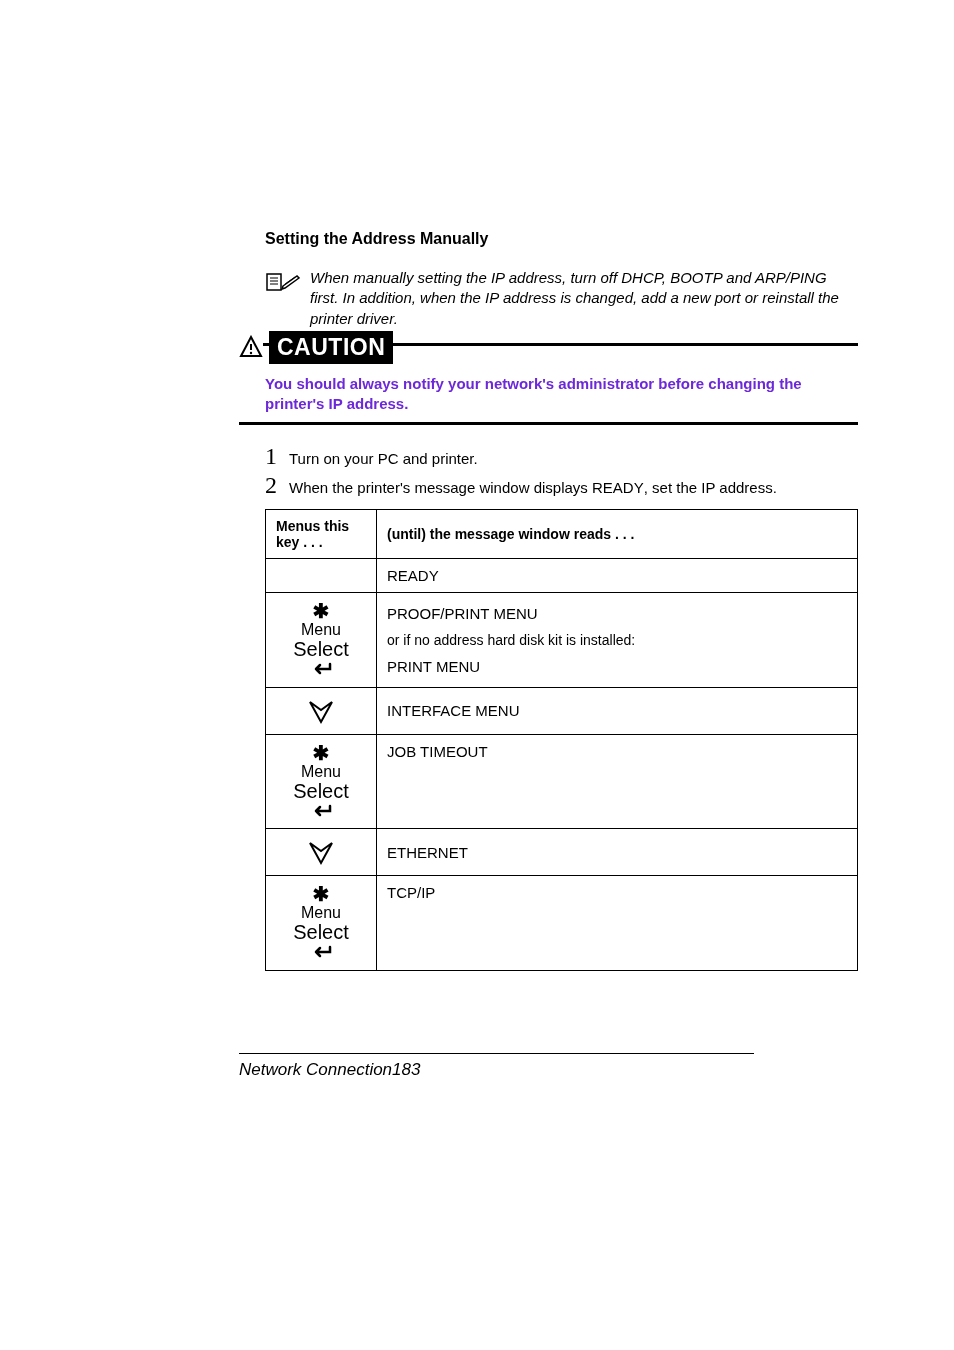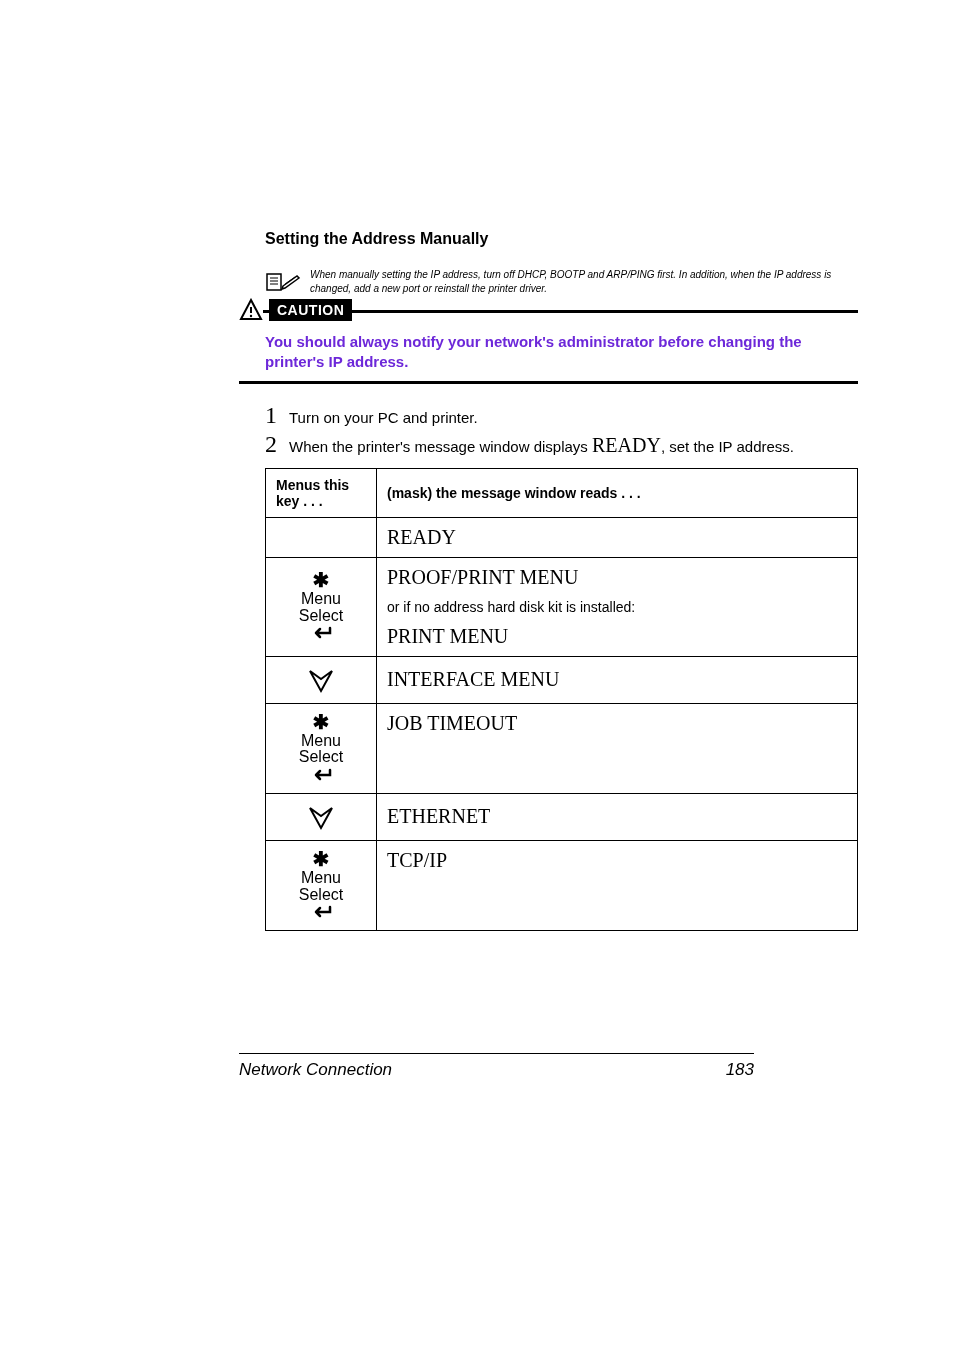--- a/index.html
+++ b/index.html
@@ -30,21 +30,21 @@
     align-items: flex-start;
     margin-bottom: 14px;
   }
   .note-icon {
     width: 45px;
     flex-shrink: 0;
     margin-top: 2px;
   }
   .note-text {
     font-style: italic;
-    font-size: 10px;
+    font-size: 15px;
     line-height: 1.35;
   }
   .caution-wrap {
     margin-left: -26px;
     margin-right: 0;
     margin-bottom: 10px;
   }
   .caution-bar {
     height: 3px;
     background: #000;
@@ -59,21 +59,21 @@
   .warn-icon {
     width: 24px;
     height: 24px;
     margin-right: 6px;
     background: #fff;
   }
   .caution-box {
     background: #000;
     color: #fff;
     font-weight: bold;
-    font-size: 14px;
+    font-size: 23px;
     padding: 3px 8px 3px 8px;
     letter-spacing: 0.5px;
   }
   .caution-text {
     color: #6d28d9;
     font-weight: bold;
     font-size: 15px;
     line-height: 1.35;
     margin: 10px 0 8px 0;
   }
@@ -91,22 +91,22 @@
   .step-num {
     font-family: Georgia, 'Times New Roman', serif;
     font-size: 24px;
     width: 24px;
     flex-shrink: 0;
   }
   .step-text {
     font-size: 15px;
   }
   .mono {
-    font-family: Liberation Serif, serif;
-    font-size: 20px;
+    font-family: Liberation Sans, sans-serif;
+    font-size: 15px;
   }
   table.keytable {
     border-collapse: collapse;
     width: 100%;
     margin-top: 10px;
   }
   table.keytable th, table.keytable td {
     border: 1px solid #000;
     padding: 8px 10px;
     vertical-align: middle;
@@ -128,38 +128,37 @@
     line-height: 1.05;
   }
   .key-star {
     font-size: 20px;
     font-weight: bold;
   }
   .key-menu {
     font-size: 16px;
   }
   .key-select {
-    font-size: 16px;
+    font-size: 20px;
   }
   .key-enter {
     margin-top: 2px;
   }
   .key-down svg {
     display: block;
     margin: 0 auto;
   }
   .footer {
     position: absolute;
     bottom: 270px;
     left: 239px;
     right: 200px;
     border-top: 1.5px solid #000;
     padding-top: 6px;
     display: flex;
-    justify-content: space-between;
     font-style: italic;
     font-size: 17px;
   }
   .footer .page-num {
     font-style: italic;
   }
 </style>
 </head>
 <body>
 
@@ -208,21 +207,21 @@
     <div class="step-num">2</div>
     <div class="step-text">
       <span>When the printer's message window displays </span><span class="mono">READY</span><span>, set the IP address.</span>
     </div>
   </div>
 
   <table class="keytable">
     <tbody>
         <tr>
       <th class="col-key">Menus this key . . .</th>
-      <th>(mask) the message window reads  . . .</th>
+      <th>(until) the message window reads  . . .</th>
     </tr>
     <tr>
       <td class="col-key"></td>
       <td><span class="mono">READY</span></td>
     </tr>
     <tr>
       <td class="col-key">
         <div class="key-graphic">
           <span class="key-star">✱</span>
           <span class="key-menu">Menu</span>

